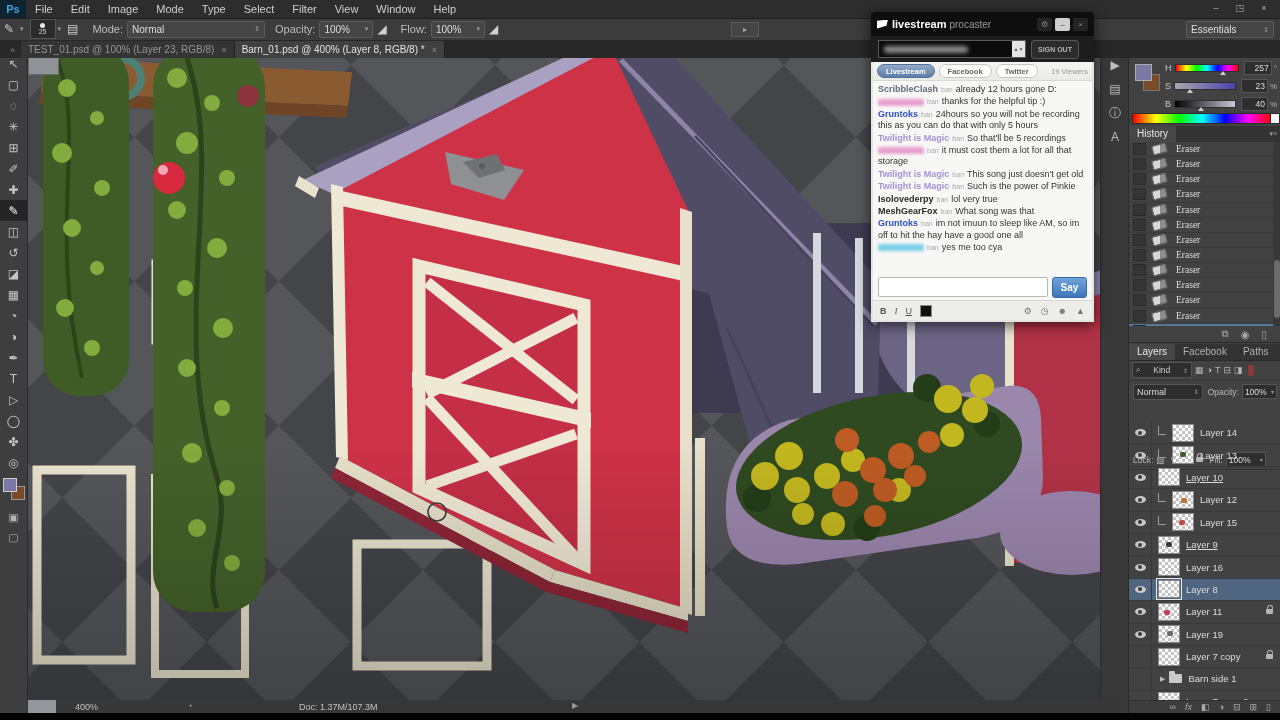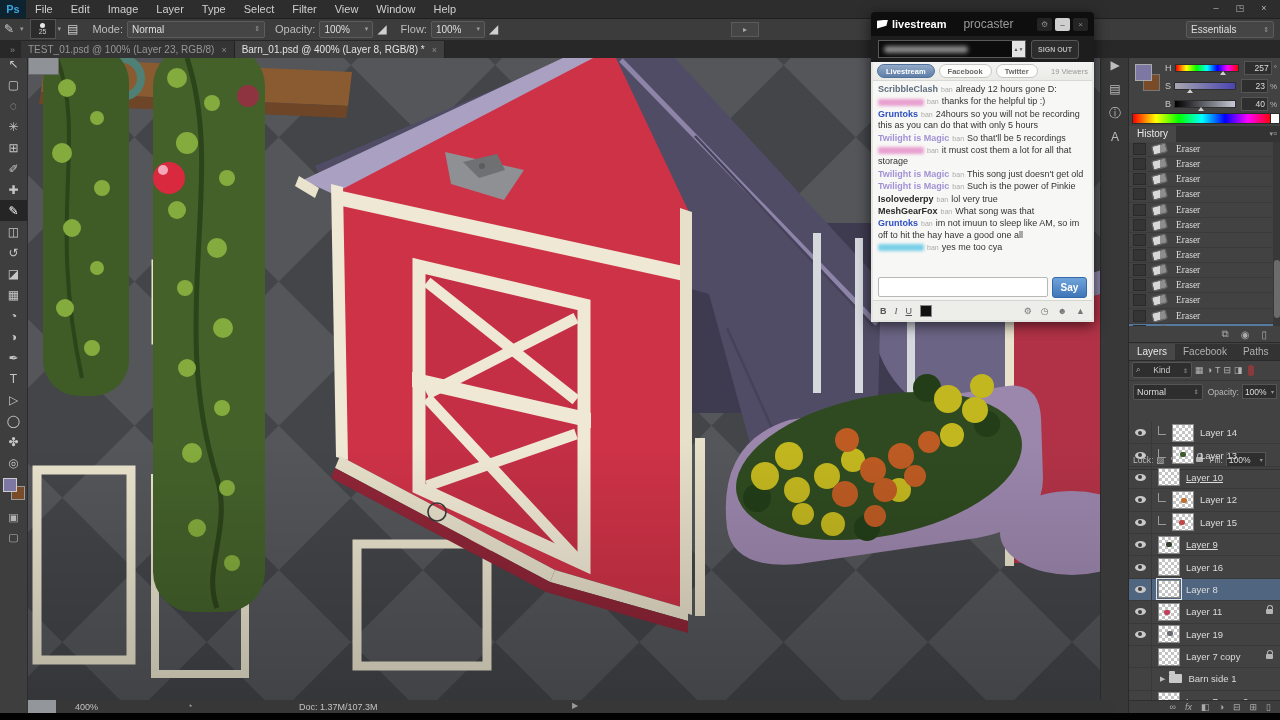--- a/index.html
+++ b/index.html
@@ -163,21 +163,21 @@
   #layers-icons{position:absolute;left:0;top:660px;width:152px;height:13px;background:#3d3d3d;display:flex;
                 align-items:center;justify-content:flex-end;gap:9px;padding-right:10px;box-sizing:border-box;
                 color:#aaa;font-size:9px;border-top:1px solid #2e2e2e;}
 
   
   #livestream{left:871px;top:12px;width:223px;height:310px;z-index:60;box-shadow:0 3px 14px rgba(0,0,0,.65);
               border-radius:4px 4px 0 0;display:flex;flex-direction:column;}
   #ls-title{height:24px;background:#0e0e0e;border-radius:4px 4px 0 0;display:flex;align-items:center;padding:0 6px;}
   #ls-flag{width:11px;height:9px;background:#fff;clip-path:polygon(0 15%,100% 0,85% 70%,0 100%);margin-right:4px;}
   #ls-title-bold{color:#fff;font-weight:bold;font-size:11px;}
-  #ls-title-light{color:#9a9a9a;font-size:12px;margin-left:17px;}
+  #ls-title-light{color:#9a9a9a;font-size:10px;margin-left:3px;}
   #ls-title-btns{margin-left:auto;display:flex;gap:3px;}
   .ls-tbtn{width:15px;height:13px;display:flex;align-items:center;justify-content:center;font-size:8px;border-radius:2px;}
   .ls-tbtn.dark{background:#242424;color:#8a8a8a;}
   .ls-tbtn.light{background:#cfcfcf;color:#333;}
   #ls-row2{height:26px;background:#1d1d1d;display:flex;align-items:center;padding:0 7px;gap:5px;}
   #ls-channel-select{width:146px;height:16px;background:#0c0c0c;border:1px solid #5a5a5a;display:flex;align-items:center;}
   .blur-pill{width:84px;height:7px;background:#8a8a8a;border-radius:3px;margin-left:5px;filter:blur(2px);}
   #ls-stepper{margin-left:auto;width:13px;height:16px;background:#e4e4e4;color:#555;font-size:5px;display:flex;
               flex-direction:column;align-items:center;justify-content:center;line-height:6px;}
   #ls-signout{width:46px;height:17px;background:#2c2c2c;border:1px solid #585858;border-radius:3px;color:#b5b5b5;
@@ -215,21 +215,21 @@
 </head>
 <body>
 
 <div id="root">
 
   <div id="menubar" class="abs">
     <div id="ps-logo">Ps</div>
     <span class="menu-item">File</span>
     <span class="menu-item">Edit</span>
     <span class="menu-item">Image</span>
-    <span class="menu-item">Layer</span>
+    <span class="menu-item">Mode</span>
     <span class="menu-item">Type</span>
     <span class="menu-item">Select</span>
     <span class="menu-item">Filter</span>
     <span class="menu-item">View</span>
     <span class="menu-item">Window</span>
     <span class="menu-item">Help</span>
   </div>
 
   <div id="win-controls" class="abs">
     <span class="wc-btn">–</span>

